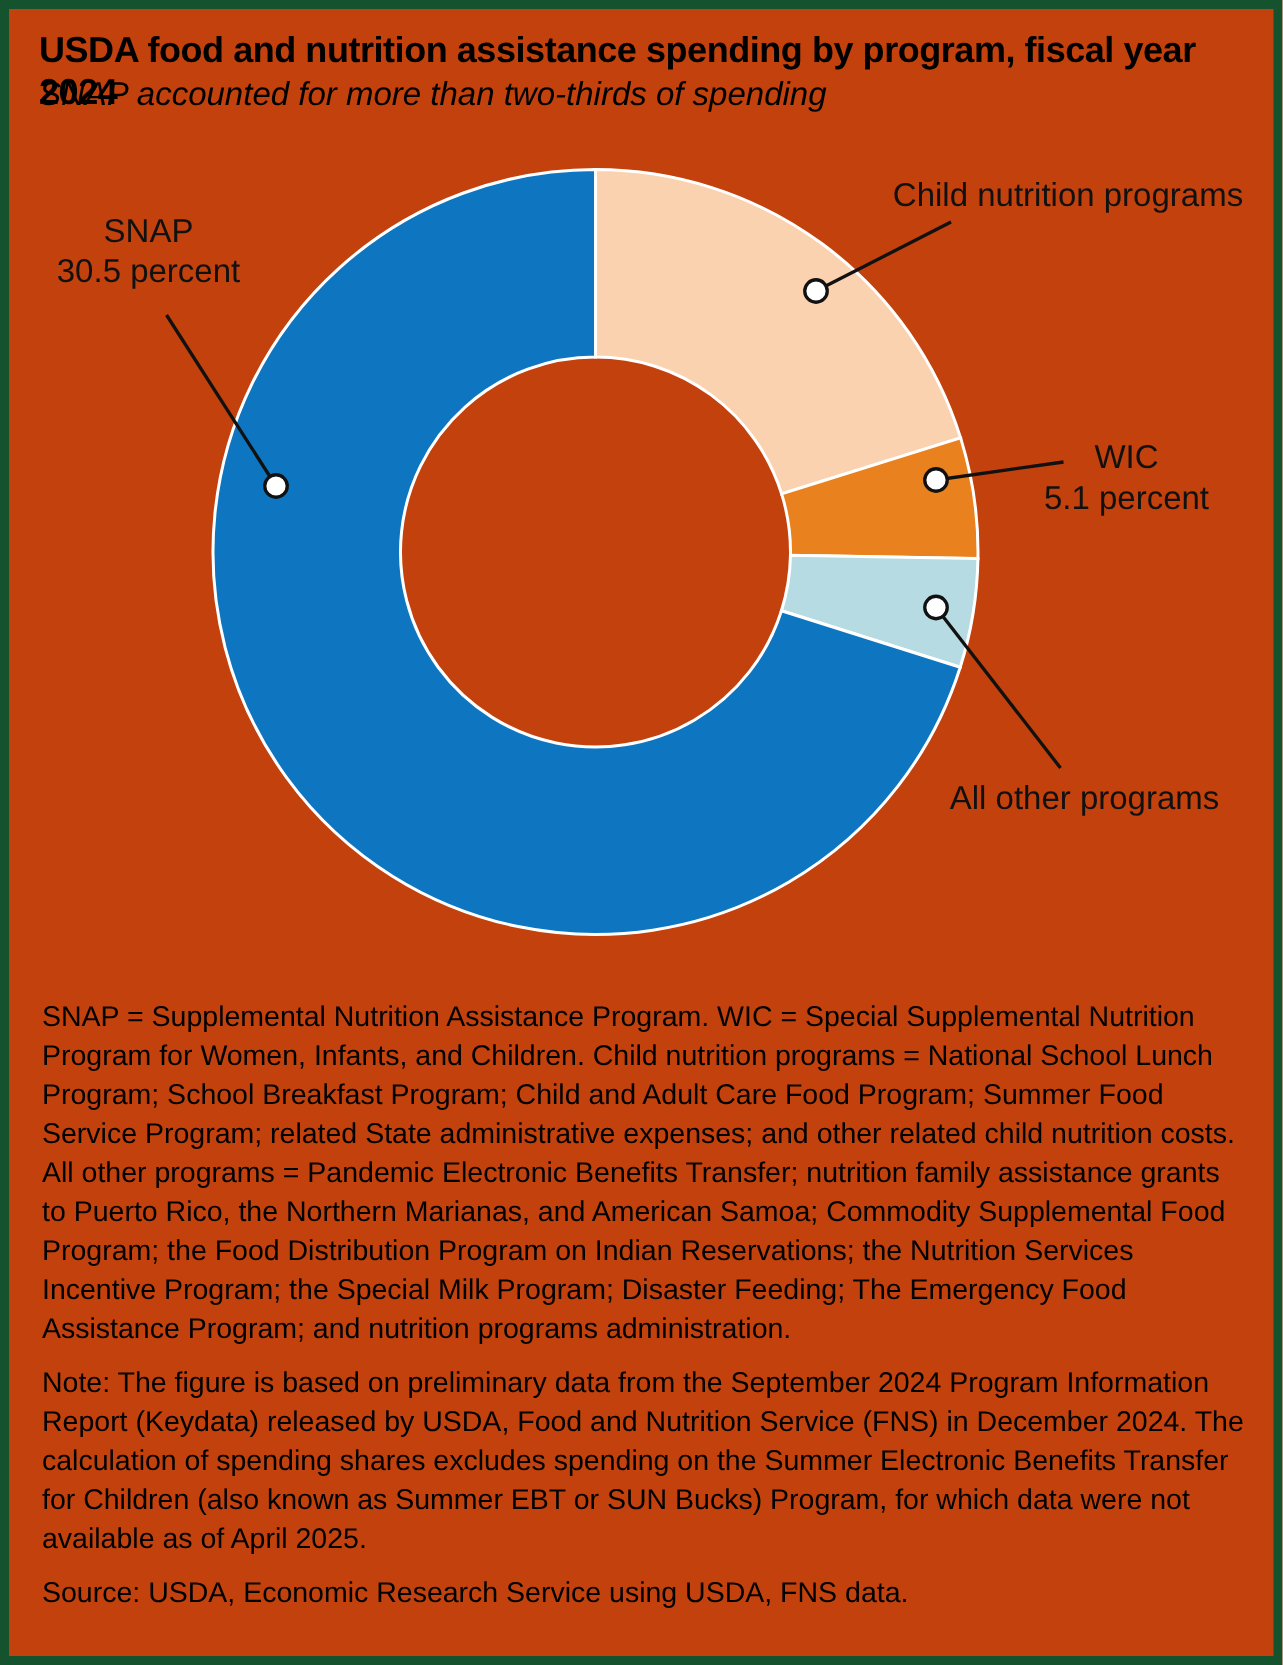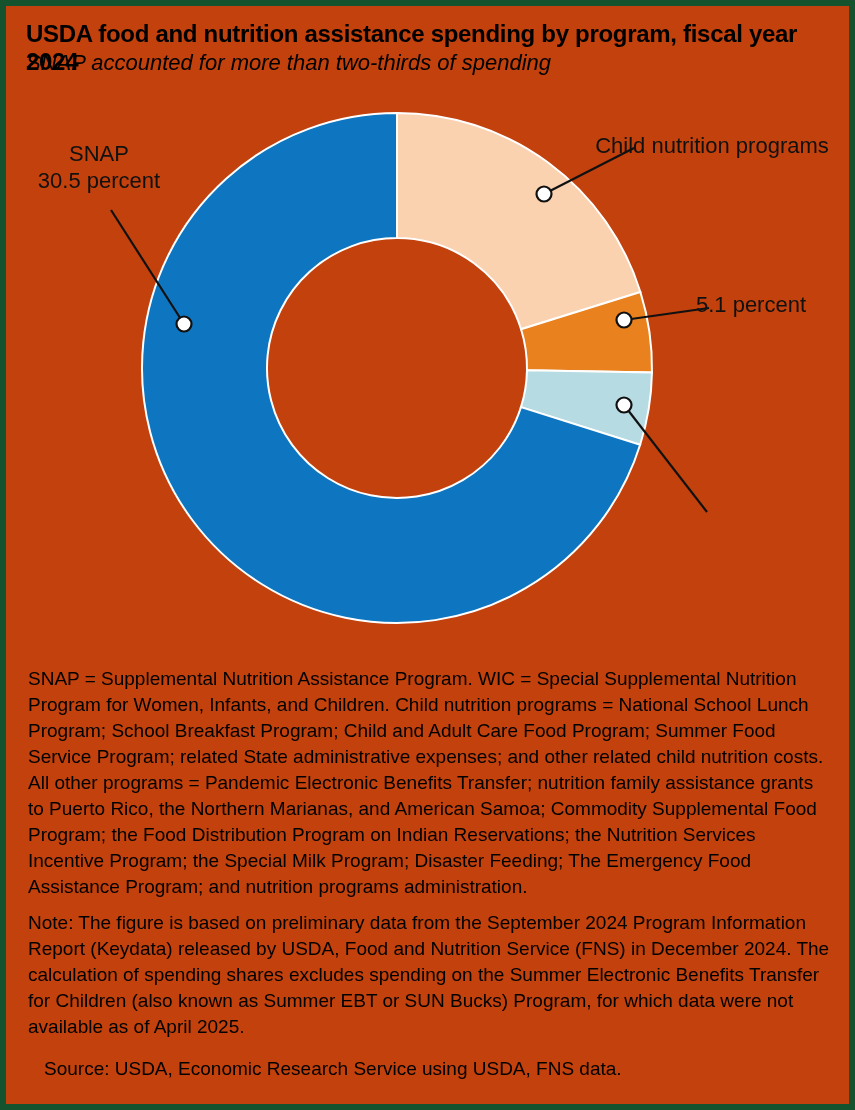--- a/index.html
+++ b/index.html
@@ -22,30 +22,30 @@
     position:absolute; left:20px; top:44px; width:815px;
     font-size:22px; font-style:italic; font-weight:normal;
     margin:0;
   }
   .chart-svg { position:absolute; left:0; top:0; }
   .callout {
     position:absolute; text-align:center;
     font-size:22px; line-height:27px; color:#111;
   }
   .callout-snap  { left:10px;  top:134px; width:166px; }
-  .callout-child { left:576px; top:126px; width:260px; }
+  .callout-child { left:576px; top:110px; width:260px; }
   .callout-wic   { left:665px; top:285px; width:160px; }
   .callout-other { left:587px; top:512px; width:260px; }
   .callout span { display:block; }
   .notes {
     position:absolute; left:22px; top:660px; width:806px;
     font-size:19px; line-height:26px;
   }
   .notes p { margin:0 0 10px 0; }
-  .notes p.source { margin:16px; }
+  .notes p.source { margin:0; }
 </style>
 </head>
 <body>
 
 <div class="figure">
 
   <h1 class="title">USDA food and nutrition assistance spending by program, fiscal year 2024</h1>
   <h2 class="subtitle">SNAP accounted for more than two-thirds of spending</h2>
 
   <svg id="donut-svg" class="chart-svg" width="855" height="660" viewBox="0 0 855 660">
@@ -66,24 +66,26 @@
   <div class="callout callout-snap">
     <span>SNAP</span>
     <span>30.5 percent</span>
   </div>
 
   <div class="callout callout-child">
     <span>Child nutrition programs</span>
   </div>
 
   <div class="callout callout-wic">
+    <span>WIC</span>
     <span>5.1 percent</span>
   </div>
 
   <div class="callout callout-other">
+    <span>All other programs</span>
   </div>
 
   <div class="notes">
     <p>SNAP = Supplemental Nutrition Assistance Program. WIC = Special Supplemental Nutrition Program for Women, Infants, and Children. Child nutrition programs = National School Lunch Program; School Breakfast Program; Child and Adult Care Food Program; Summer Food Service Program; related State administrative expenses; and other related child nutrition costs. All other programs = Pandemic Electronic Benefits Transfer; nutrition family assistance grants to Puerto Rico, the Northern Marianas, and American Samoa; Commodity Supplemental Food Program; the Food Distribution Program on Indian Reservations; the Nutrition Services Incentive Program; the Special Milk Program; Disaster Feeding; The Emergency Food Assistance Program; and nutrition programs administration.</p>
     <p>Note: The figure is based on preliminary data from the September 2024 Program Information Report (Keydata) released by USDA, Food and Nutrition Service (FNS) in December 2024. The calculation of spending shares excludes spending on the Summer Electronic Benefits Transfer for Children (also known as Summer EBT or SUN Bucks) Program, for which data were not available as of April 2025.</p>
     <p class="source">Source: USDA, Economic Research Service using USDA, FNS data.</p>
   </div>
 
 </div>
 

